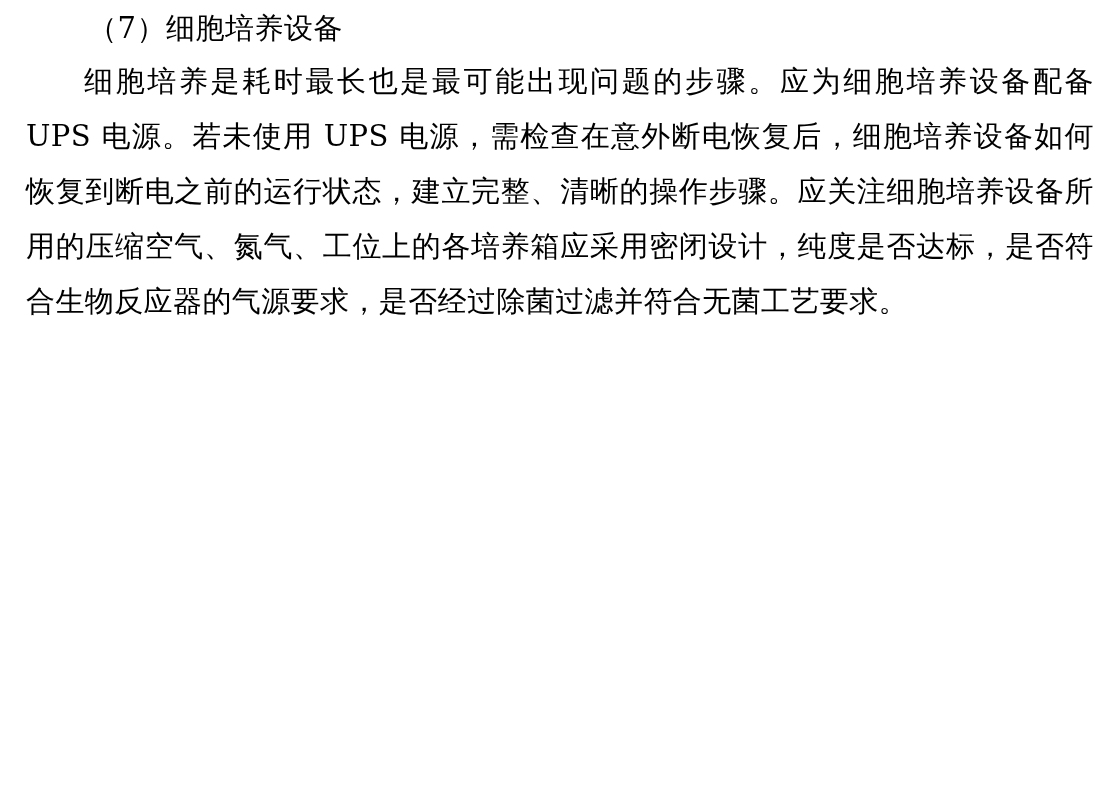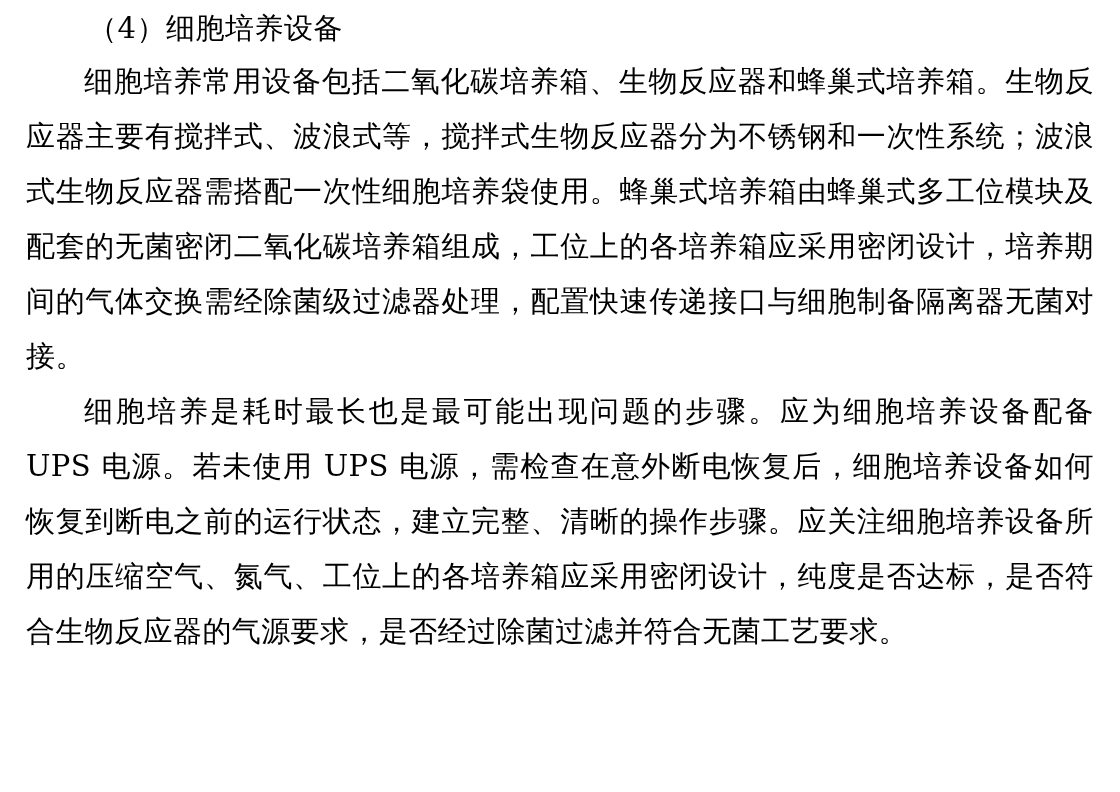--- a/index.html
+++ b/index.html
@@ -40,16 +40,15 @@
     letter-spacing: 0.4px;
   }
   .para + .para {
     margin-top: 0px;
   }
 </style>
 </head>
 <body>
 
 <div class="page">
-  <h1 class="heading">（4）细胞培养设备</h1>
-  <p class="para">细胞培养常用设备包括二氧化碳培养箱、生物反应器和蜂巢式培养箱。生物反应器主要有搅拌式、波浪式等，搅拌式生物反应器分为不锈钢和一次性系统；波浪式生物反应器需搭配一次性细胞培养袋使用。蜂巢式培养箱由蜂巢式多工位模块及配套的无菌密闭二氧化碳培养箱组成，工位上的各培养箱应采用密闭设计，培养期间的气体交换需经除菌级过滤器处理，配置快速传递接口与细胞制备隔离器无菌对接。</p>
+  <h1 class="heading">（7）细胞培养设备</h1>
   <p class="para">细胞培养是耗时最长也是最可能出现问题的步骤。应为细胞培养设备配备 UPS 电源。若未使用 UPS 电源，需检查在意外断电恢复后，细胞培养设备如何恢复到断电之前的运行状态，建立完整、清晰的操作步骤。应关注细胞培养设备所用的压缩空气、氮气、工位上的各培养箱应采用密闭设计，纯度是否达标，是否符合生物反应器的气源要求，是否经过除菌过滤并符合无菌工艺要求。</p>
 </div>
 
 </body></html>

